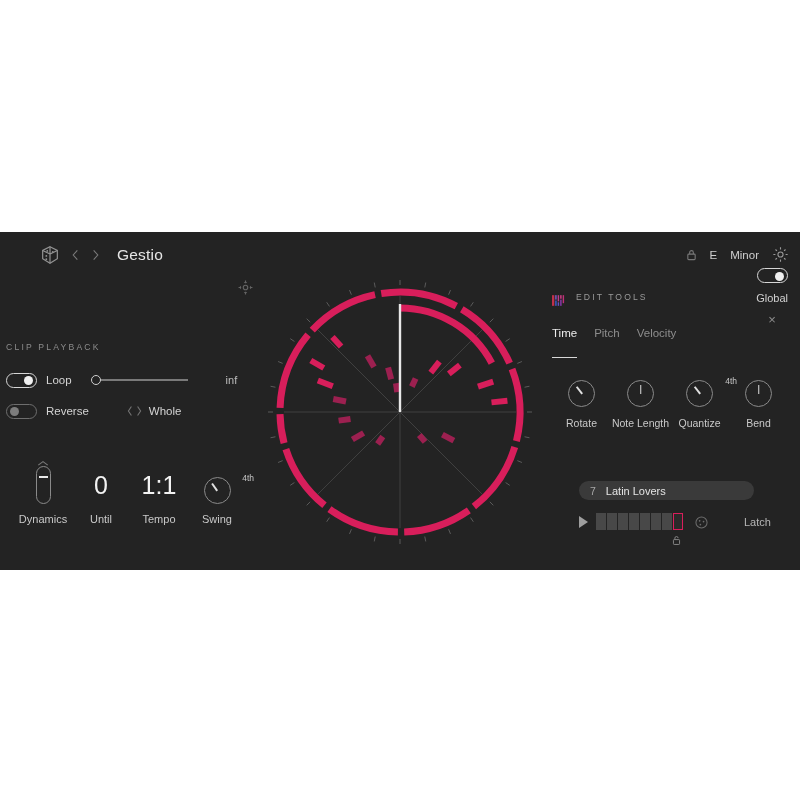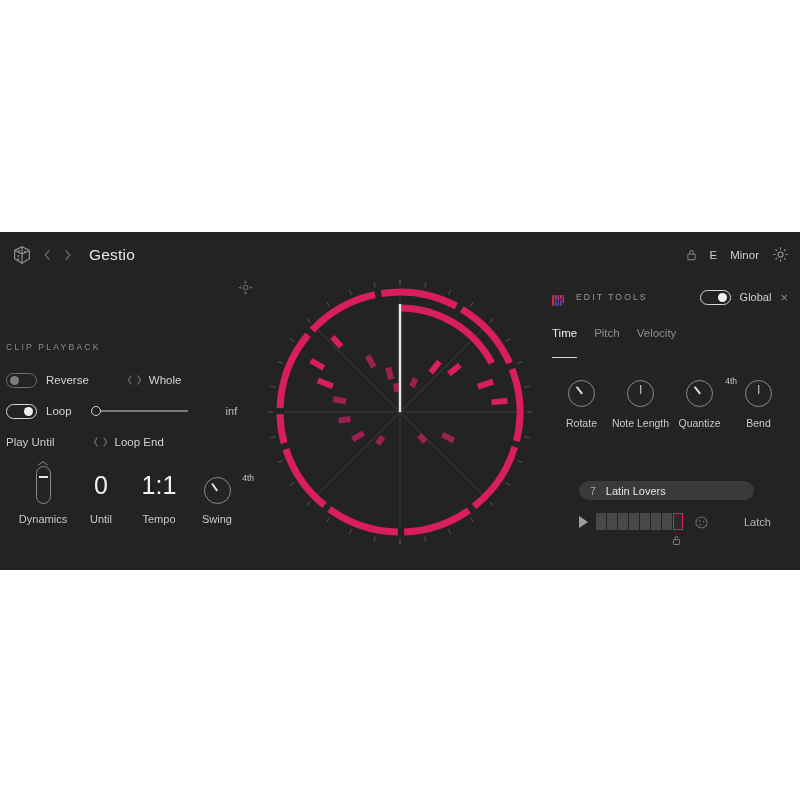--- a/index.html
+++ b/index.html
@@ -14,21 +14,21 @@
     left: 0; top: 232px;
     width: 800px; height: 338px;
     background: #232323;
     color: #d8d8d8;
   }
 
   
   .header {
     position: absolute; left: 0; top: 0;
     width: 800px; height: 45px;
-    display: flex; align-items: center;
+    display: flex; align-items: center; padding-left: 28px;
   }
   .hdr-left { display: flex; align-items: center; gap: 9px; padding-left: 11px; }
   .dice-icon { width: 22px; height: 22px; opacity: .72; }
   .chev { width: 11px; height: 14px; opacity: .55; cursor: pointer; }
   .preset-name {
     font-size: 15.5px; color: #e6e6e6; letter-spacing: .2px; margin-left: 7px;
   }
   .hdr-title {
     position: absolute; left: 0; top: 11px; width: 800px;
     text-align: center; font-size: 17.5px; letter-spacing: .3px;
@@ -115,21 +115,21 @@
     opacity: .55; cursor: pointer;
   }
 
   
   .right-panel { position: absolute; left: 552px; top: 55px; width: 236px; }
   .et-head { display: flex; align-items: center; height: 20px; }
   .et-icon { width: 16px; height: 11px; margin-right: 8px; }
   .et-title {
     font-size: 8.6px; letter-spacing: 2.1px; color: #9a9a9a; text-transform: uppercase;
   }
-  .et-right { margin-left: auto; display: flex; align-items: center; gap: 9px; }
+  .et-right { margin-left: auto; display: flex; align-items: center; gap: 9px; flex-direction: column; }
   .et-global { font-size: 11px; color: #d0d0d0; }
   .et-x { font-size: 13px; color: #8d8d8d; cursor: pointer; line-height: 1; }
   .tabs { display: flex; gap: 17px; margin-top: 20px; }
   .tab { font-size: 11.5px; color: #8d8d8d; padding-bottom: 18px; cursor: pointer; }
   .tab.active { color: #ececec; border-bottom: 1.5px solid #d8d8d8; }
 
   .knob-row { display: flex; margin-top: 22px; gap: 0; }
   .kcell { width: 59px; text-align: center; position: relative; }
   .kcell .kcap { font-size: 10.5px; color: #c9c9c9; margin-top: 10px; }
 
@@ -198,66 +198,52 @@
         <svg viewBox="0 0 20 20" width="17" height="17" fill="none" stroke="#c2c2c2" stroke-width="1.3">
           <circle cx="10" cy="10" r="3"></circle>
           <path d="M10 1.6 L10 4 M10 16 L10 18.4 M1.6 10 L4 10 M16 10 L18.4 10 M4.1 4.1 L5.8 5.8 M14.2 14.2 L15.9 15.9 M15.9 4.1 L14.2 5.8 M5.8 14.2 L4.1 15.9"></path>
         </svg>
       </span>
     </div>
   </div>
 
   <div class="left-panel">
     <div class="section-label">CLIP PLAYBACK</div>
+
+    <div class="row">
+      <div class="toggle on">
+          <div class="knob"></div>
+        </div>
+      <span class="row-label">Loop</span>
+      <div class="slider-wrap" style="margin-left:24px">
+        <div class="slider-track">
+          <div class="slider-knob"></div>
+        </div>
+        <span class="slider-val">inf</span>
+      </div>
+    </div>
 
     <div class="row">
       <div class="toggle">
           <div class="knob"></div>
         </div>
       <span class="row-label">Reverse</span>
       <div class="stepper" style="margin-left:38px">
         <span class="arrows">
           <svg viewBox="0 0 6 12" width="6" height="12" fill="none" stroke="#b4b4b4" stroke-width="1.1">
               <path d="M4.4 1.5 L1.4 6 L4.4 10.5"></path>
             </svg>
           <svg viewBox="0 0 6 12" width="6" height="12" fill="none" stroke="#b4b4b4" stroke-width="1.1">
               <path d="M1.6 1.5 L4.6 6 L1.6 10.5"></path>
             </svg>
         </span>
         <span class="val">Whole</span>
       </div>
     </div>
 
-    <div class="row">
-      <div class="toggle on">
-          <div class="knob"></div>
-        </div>
-      <span class="row-label">Loop</span>
-      <div class="slider-wrap" style="margin-left:24px">
-        <div class="slider-track">
-          <div class="slider-knob"></div>
-        </div>
-        <span class="slider-val">inf</span>
-      </div>
-    </div>
-
-    <div class="row">
-      <span class="play-until">Play Until</span>
-      <div class="stepper" style="margin-left:38px">
-        <span class="arrows">
-          <svg viewBox="0 0 6 12" width="6" height="12" fill="none" stroke="#b4b4b4" stroke-width="1.1">
-              <path d="M4.4 1.5 L1.4 6 L4.4 10.5"></path>
-            </svg>
-          <svg viewBox="0 0 6 12" width="6" height="12" fill="none" stroke="#b4b4b4" stroke-width="1.1">
-              <path d="M1.6 1.5 L4.6 6 L1.6 10.5"></path>
-            </svg>
-        </span>
-        <span class="val">Loop End</span>
-      </div>
-    </div>
   </div>
 
   <div class="param-row">
     <div class="param">
       <span class="chev-up">
         <svg viewBox="0 0 14 8" width="12" height="7" fill="none" stroke="#b4b4b4" stroke-width="1.2">
             <path d="M1.5 6 L7 1.8 L12.5 6"></path>
           </svg>
       </span>
       <div class="vslider">

